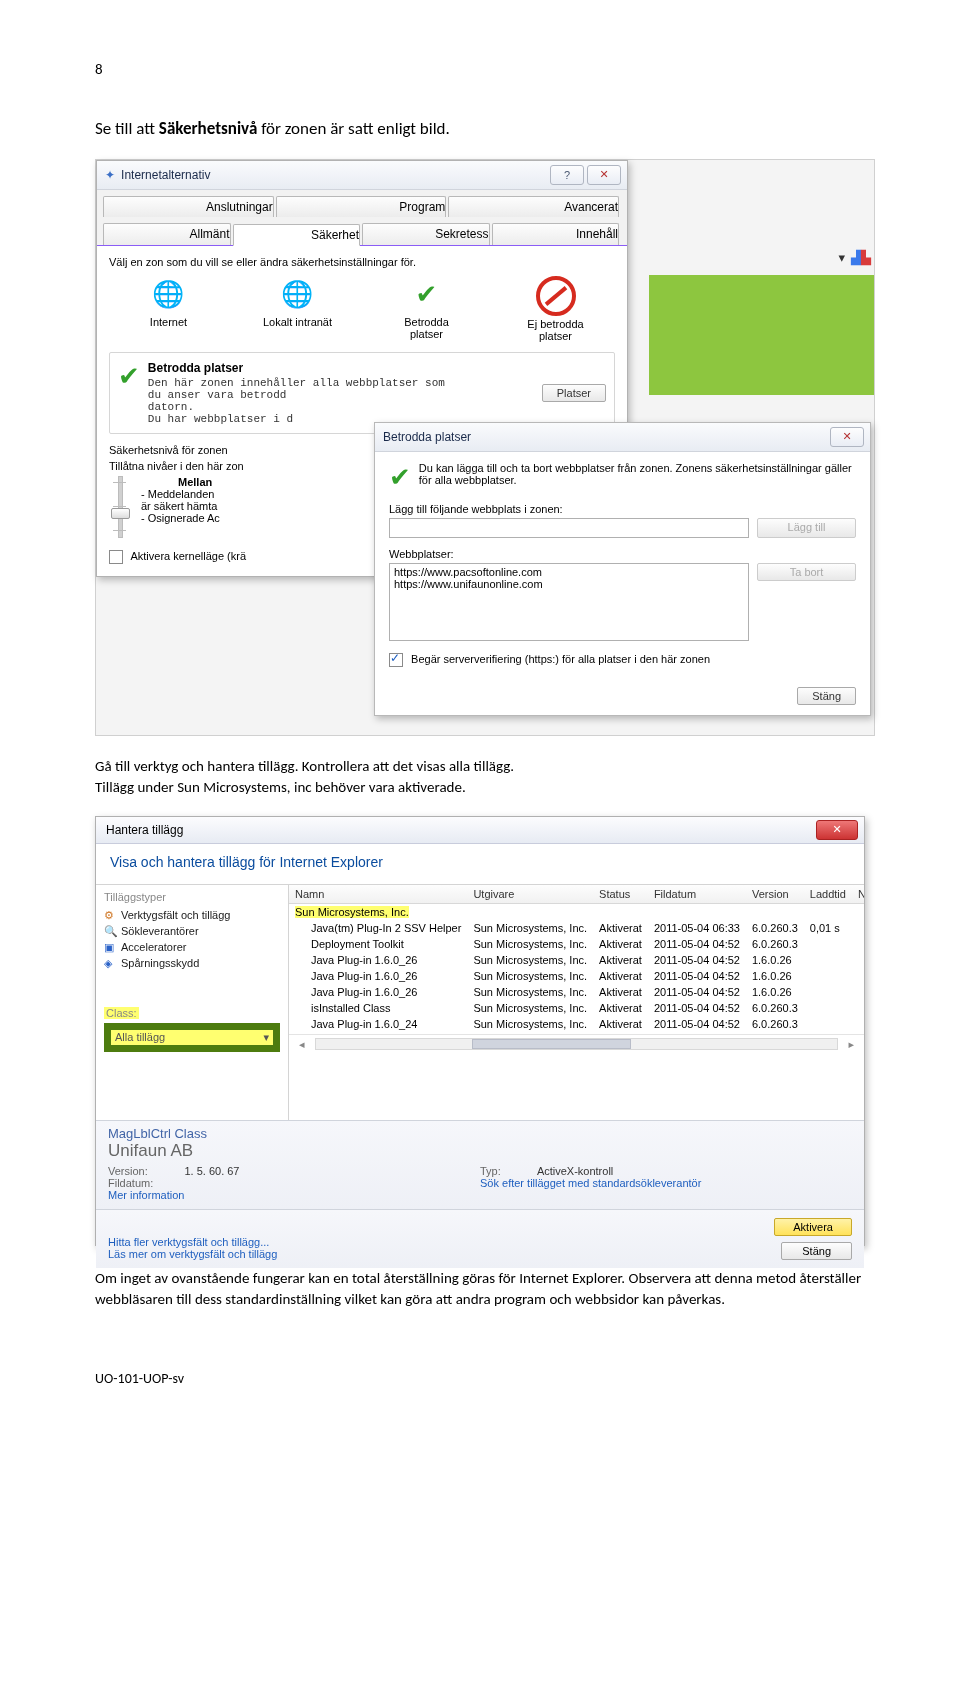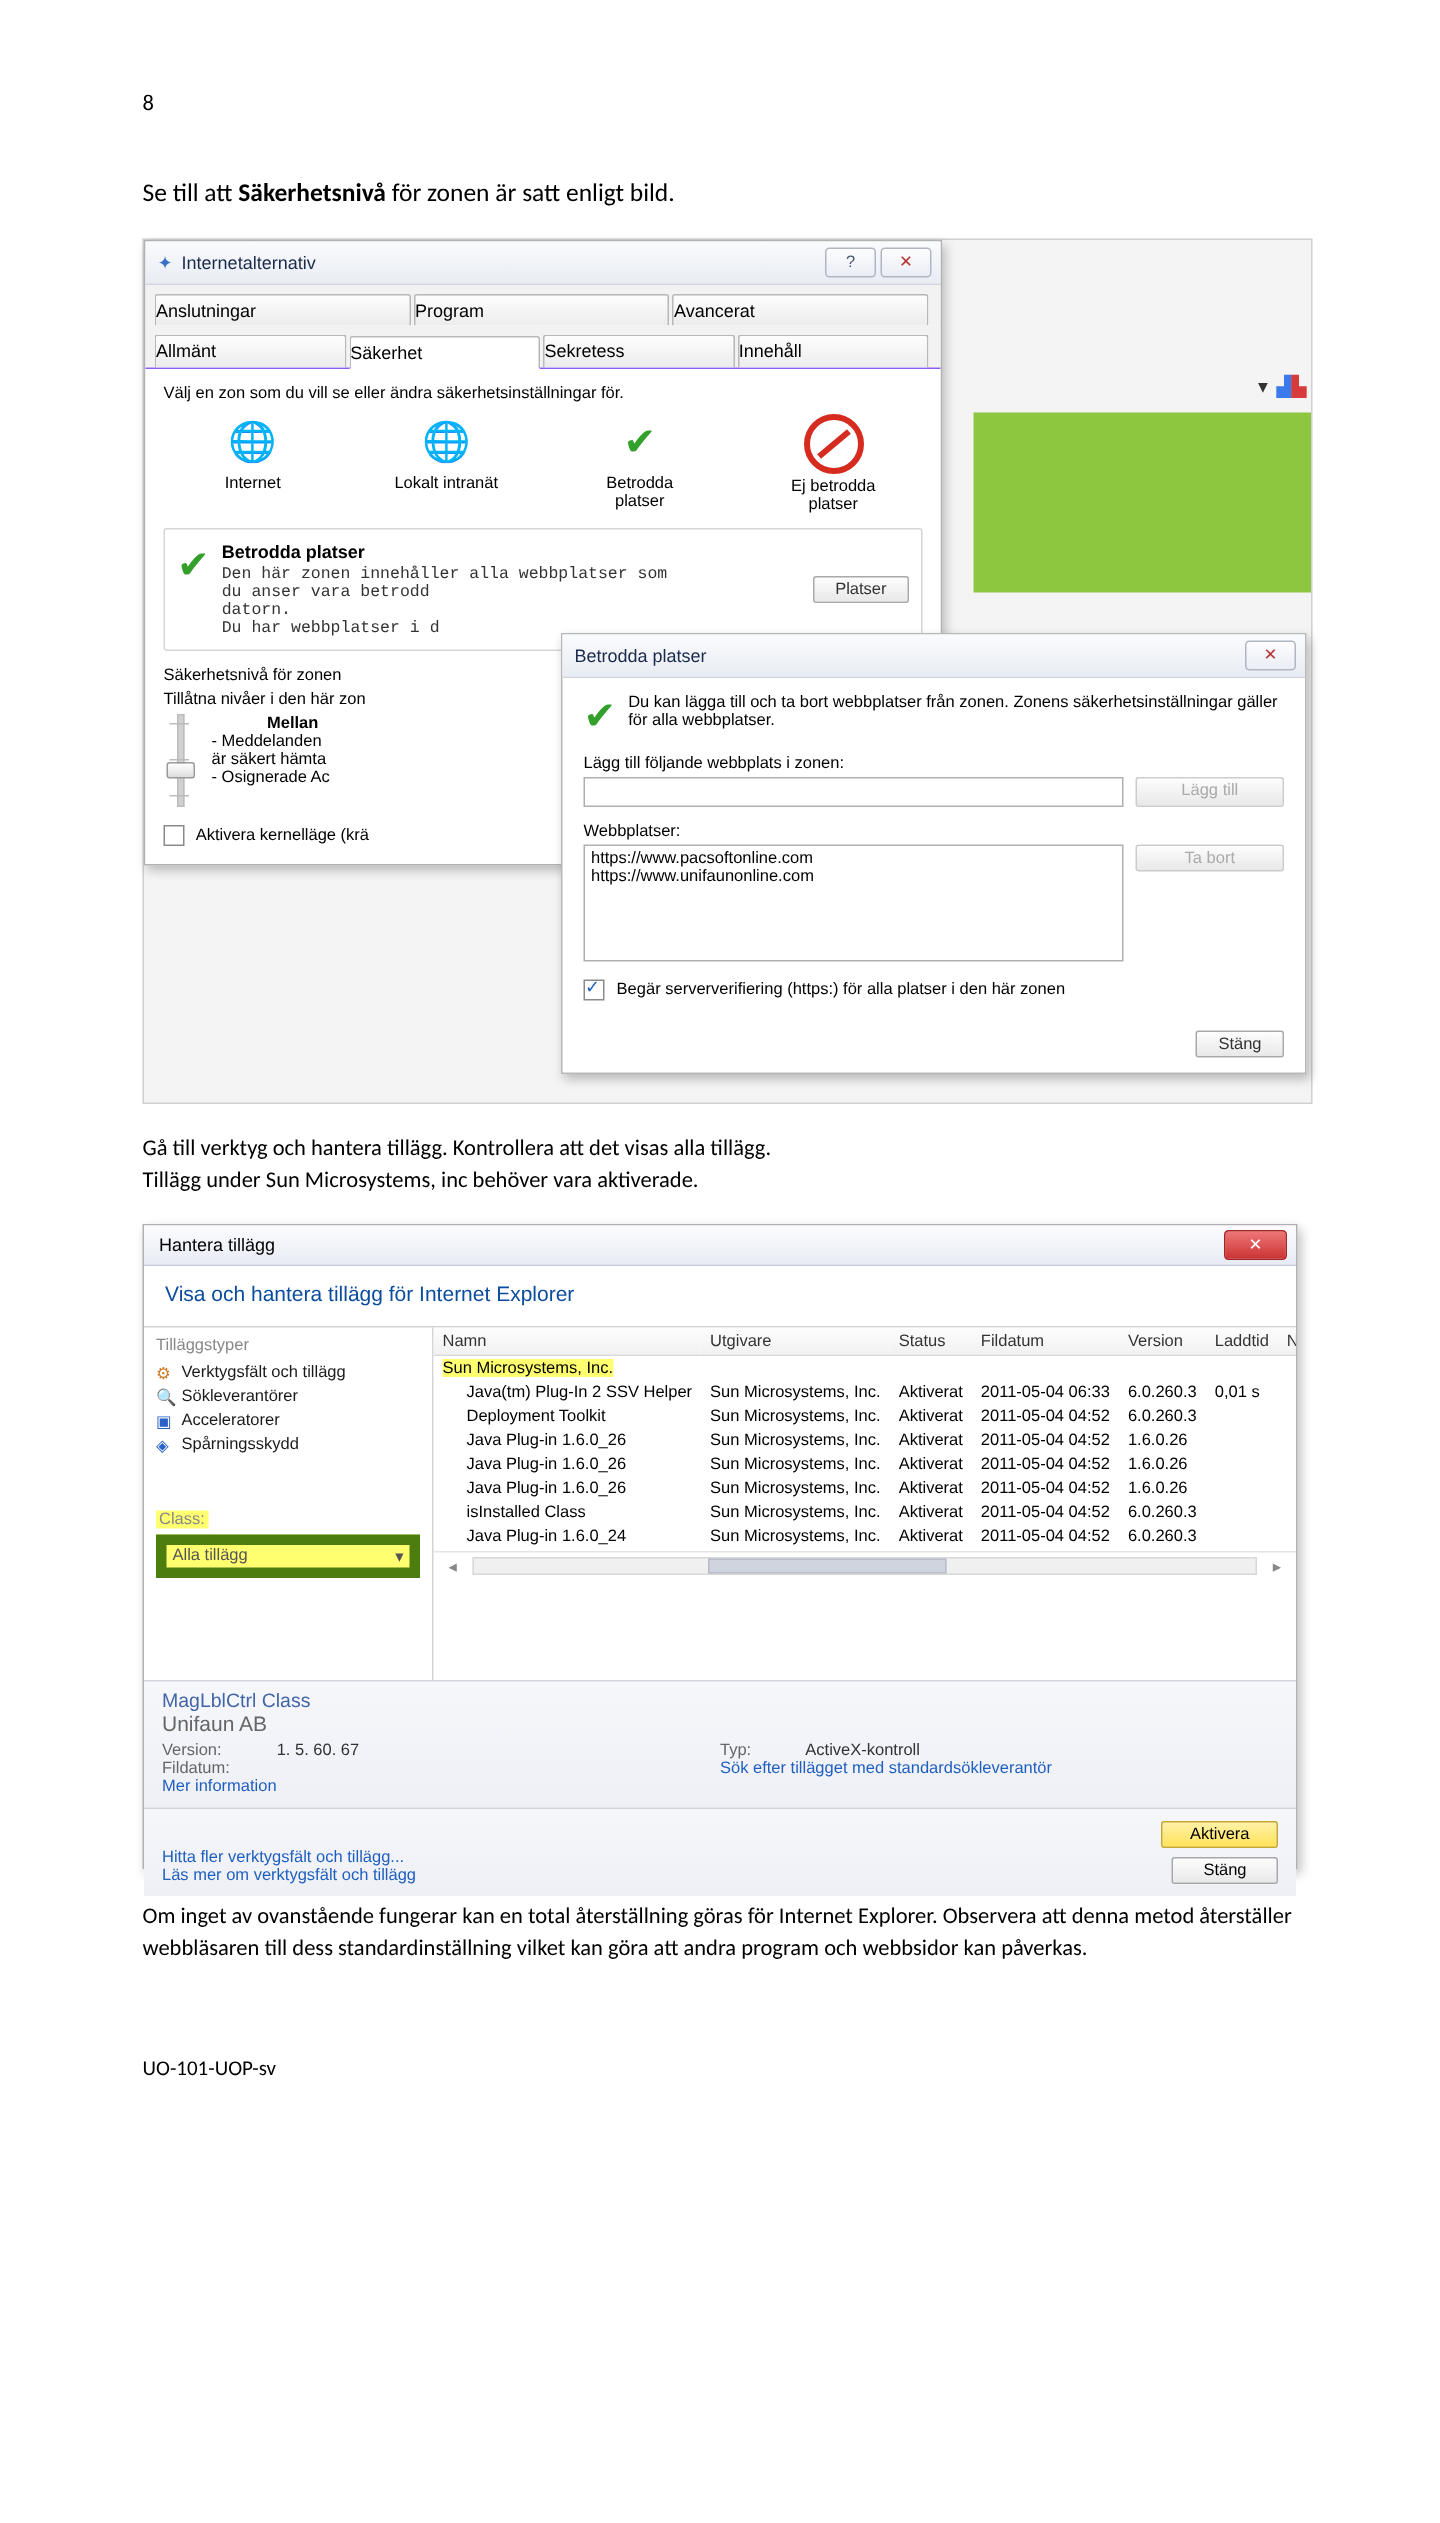--- a/index.html
+++ b/index.html
@@ -72,21 +72,21 @@
     background:linear-gradient(#fdfdfe,#e9edf5);margin-left:3px;color:#4a5872;font-size:11px;
   }
   .winbtn.close{color:#b53434;}
   .tabs-row {
     display:flex; padding:6px 6px 0 6px;
     background:#f2f2f2; font-size:12px;
   }
   .tab {
     border:1px solid #b8b8b8;
     background:linear-gradient(#fdfdfd,#ececec);
-    padding:3px 0; margin-right:2px;text-align:left;
+    padding:3px 0; margin-right:2px;text-align:right;
     border-bottom:none;
     border-radius:2px 2px 0 0;
   }
   .tabs-row .tab { flex:1; }
   .tabs-row2 .tab { flex:1; }
   .tab.active { background:#fff; font-weight:normal; border-bottom:1px solid #fff; position:relative; top:1px;}
   .dlg1-body { background:#fff; padding:10px 12px 12px 12px; border-top:1px solid #8b5cf6; font-size:11px; }
   .zone-row { display:flex; gap:10px; padding:8px 0 6px 0; }
   .zone { flex:1; text-align:center; font-size:11px; }
   .zone .ic { width:38px;height:38px;margin:0 auto 2px auto;display:flex;align-items:center;justify-content:center;font-size:26px;}
@@ -173,21 +173,21 @@
   .tbl{width:100%;border-collapse:collapse;font-size:11px;}
   .tbl th{font-weight:normal;text-align:left;padding:3px 6px;border-bottom:1px solid #d8d8d8;background:linear-gradient(#fdfdfd,#f1f1f1);color:#333;}
   .tbl td{padding:2px 6px;white-space:nowrap;}
   .tbl tr.pubrow td{background:#ffffff;}
   .pub-hl{background:#ffff70;}
   .bottom-info{
     background:linear-gradient(#f6f7fb,#eef0f6);padding:5px 12px 8px 12px;
     border-top:1px solid #d0d4dc;color:#333;
   }
   .bottom-info .nm{color:#4265a7;font-size:13px;}
-  .bottom-info .sub{color:#666;font-size:14px;}
+  .bottom-info .sub{color:#666;font-size:17px;}
   .bottom-grid{display:flex;margin-top:4px;}
   .bottom-grid .col{flex:1;font-size:11px;}
   .bottom-grid .k{color:#666;}
   .bottom-grid a{color:#1f5fbf;text-decoration:none;}
   .foot2{
     background:linear-gradient(#f6f7fb,#eef0f6);display:flex;align-items:flex-end;
     padding:8px 12px;border-top:1px solid #d0d4dc;
   }
   .foot2 .links{flex:1;font-size:11px;}
   .foot2 .links a{color:#1f5fbf;text-decoration:none;}

